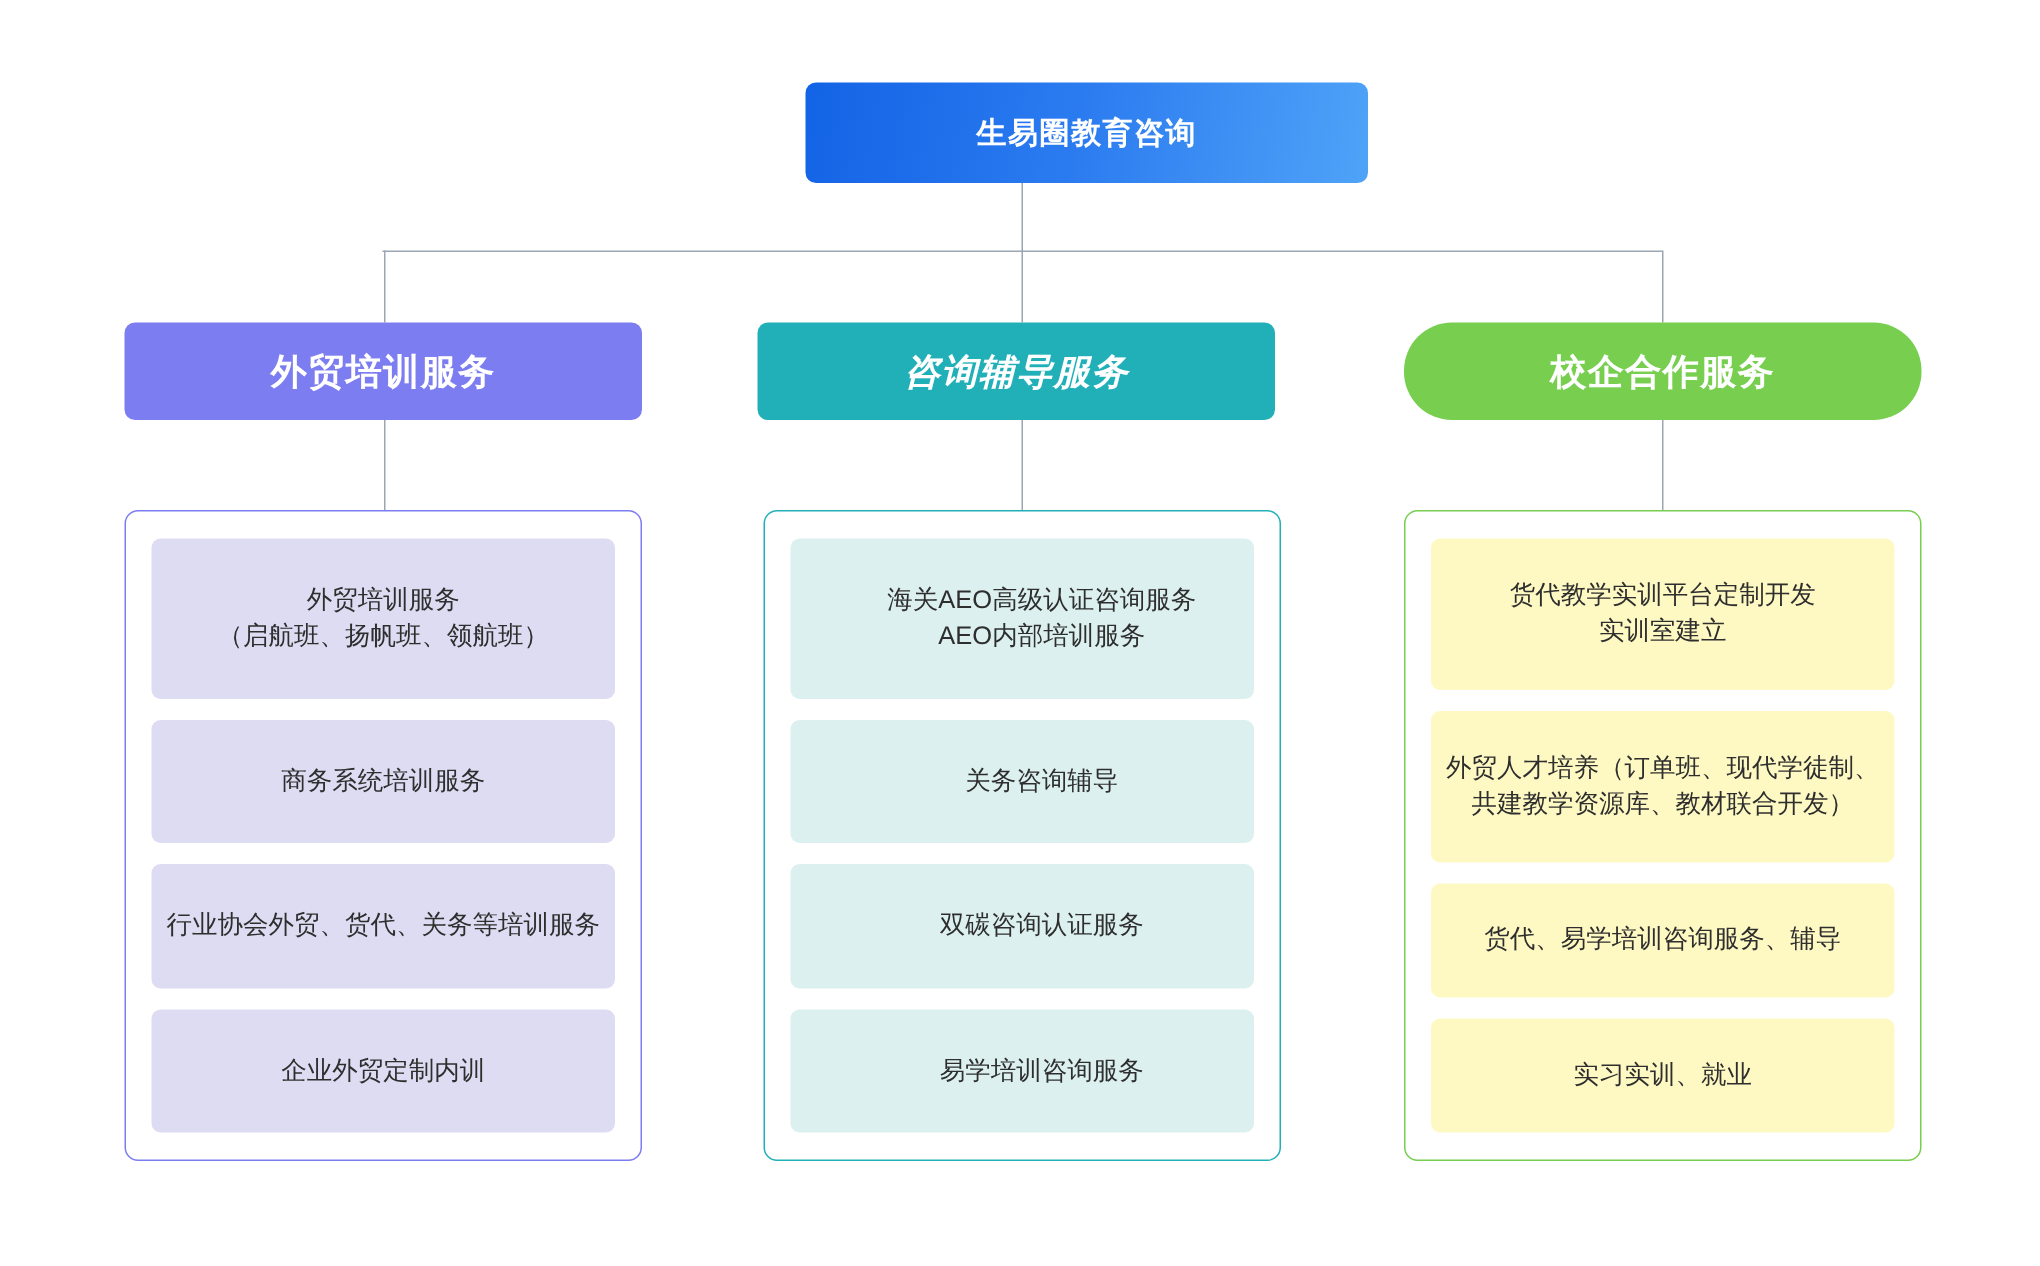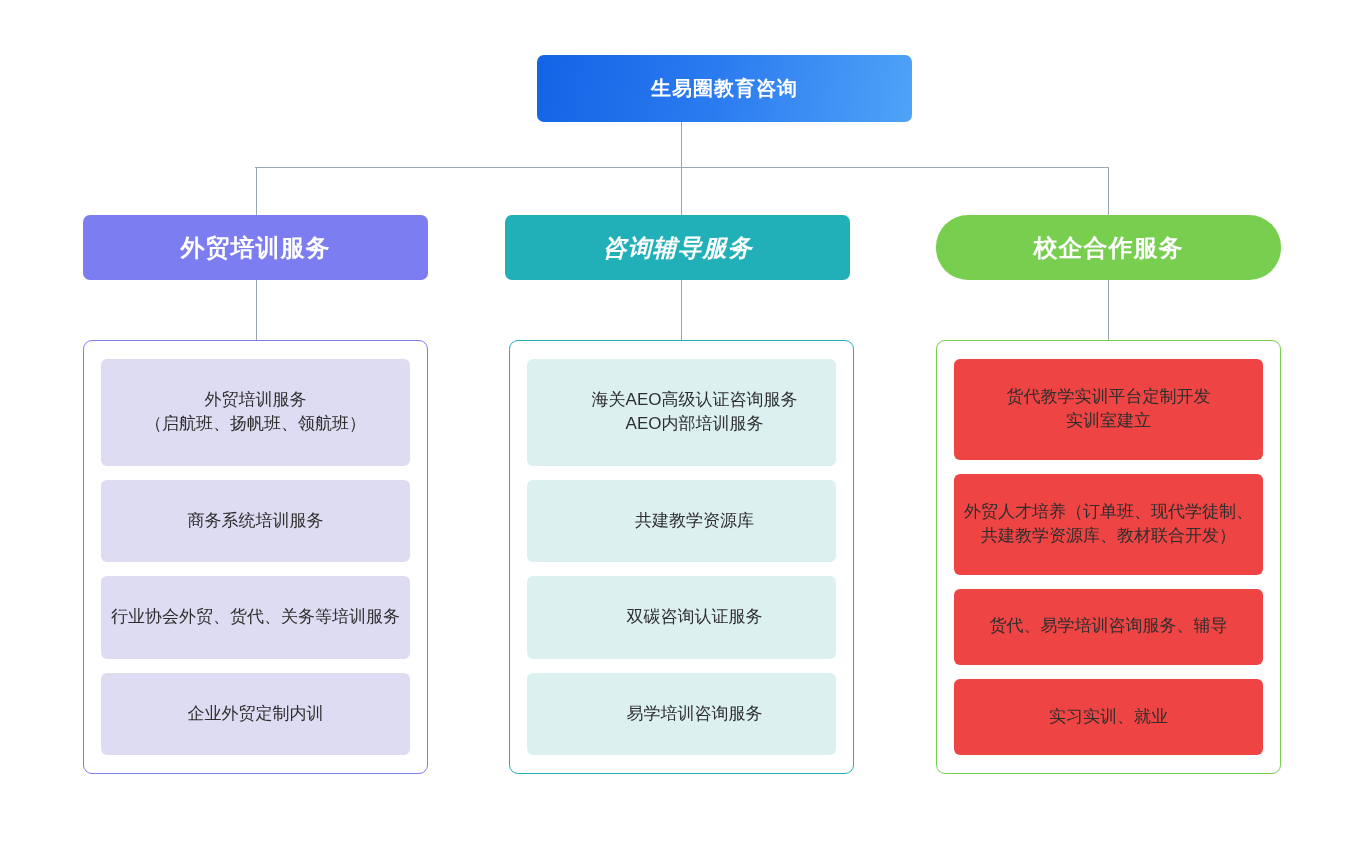--- a/index.html
+++ b/index.html
@@ -52,21 +52,21 @@
   .card {
     border-radius:6px;
     display:flex; align-items:center; justify-content:center;
     text-align:center;
     color:#2E2E2E; font-size:17px; line-height:1.45;
     padding:8px 10px;
     flex:1 1 auto;
   }
   .panel.c0 .card { background:#DEDCF2; }
   .panel.c1 .card { background:#DCF0F0;padding-left:36px; }
-  .panel.c2 .card { background:#ef4444; }
+  .panel.c2 .card { background:#fef9c3; }
   .card + .card { margin-top:14px; }
   .card .line { display:block; }
 </style>
 </head>
 <body>
 
 <div id="canvas">
 
   <div class="root-node">
     <span>生易圈教育咨询</span>
@@ -111,21 +111,21 @@
   </div>
 
   <div class="panel c1">
     <div class="card">
       <span>
         <span class="line">海关AEO高级认证咨询服务</span>
         <span class="line">AEO内部培训服务</span>
       </span>
     </div>
     <div class="card">
-      <span class="line">共建教学资源库</span>
+      <span class="line">关务咨询辅导</span>
     </div>
     <div class="card">
       <span class="line">双碳咨询认证服务</span>
     </div>
     <div class="card">
       <span class="line">易学培训咨询服务</span>
     </div>
   </div>
 
   <div class="panel c2">

